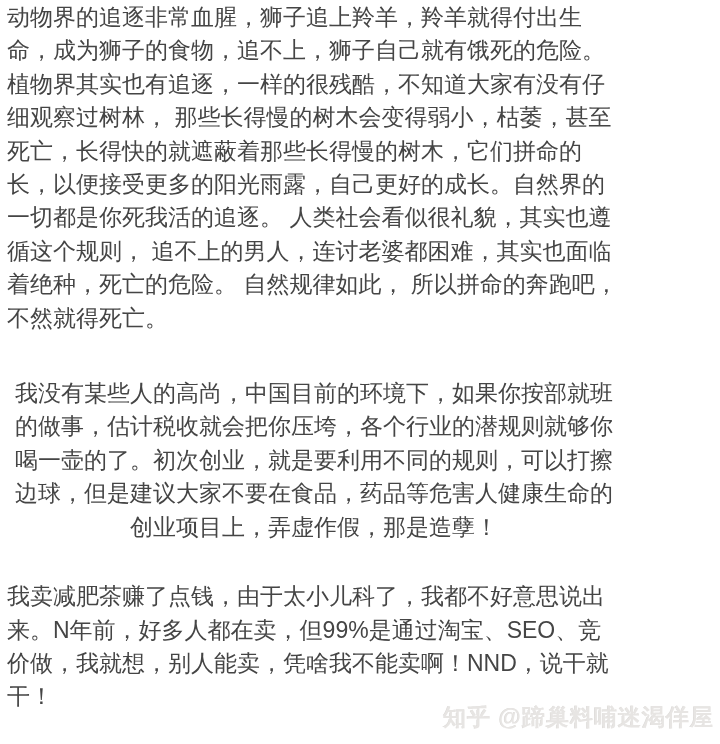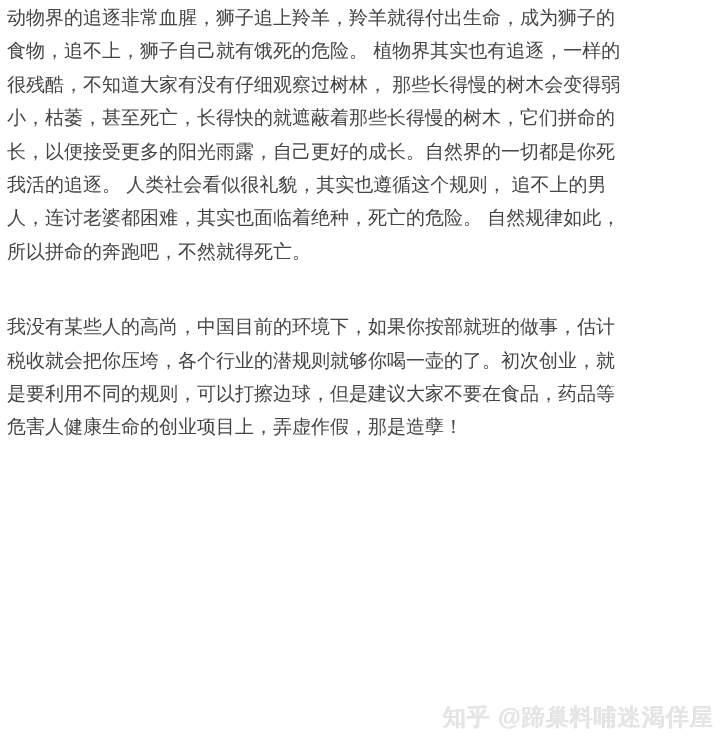--- a/index.html
+++ b/index.html
@@ -11,32 +11,33 @@
     height: 744px;
     background: #ffffff;
     overflow: hidden;
     position: relative;
     font-family: "Liberation Sans", "DejaVu Sans", sans-serif;
   }
   .article {
     box-sizing: border-box;
     width: 628px;
     padding: 1px 7px 0 7px;
-    font-size: 19px;
+    font-size: 23px;
     line-height: 33.4px;
     color: #454545;
     filter: blur(0.3px);
   }
   .article p {
     margin: 0 0 42px 0;
     white-space: pre-wrap;
     text-align: left;
   }
   .article p.para-3 {
     margin-bottom: 36px;
+    text-align: center;
   }
   .article p.para-4 {
     margin-bottom: 0;
   }
   .watermark {
     position: absolute;
     top: 702px;
     right: 6px;
     font-size: 23px;
     font-weight: bold;
@@ -47,15 +48,16 @@
     filter: blur(0.3px);
     text-align: right;
   }
 </style>
 </head>
 <body>
 
 <main class="article">
   <p class="para-1">动物界的追逐非常血腥，狮子追上羚羊，羚羊就得付出生命，成为狮子的食物，追不上，狮子自己就有饿死的危险。 植物界其实也有追逐，一样的很残酷，不知道大家有没有仔细观察过树林， 那些长得慢的树木会变得弱小，枯萎，甚至死亡，长得快的就遮蔽着那些长得慢的树木，它们拼命的长，以便接受更多的阳光雨露，自己更好的成长。自然界的一切都是你死我活的追逐。 人类社会看似很礼貌，其实也遵循这个规则， 追不上的男人，连讨老婆都困难，其实也面临着绝种，死亡的危险。 自然规律如此， 所以拼命的奔跑吧，不然就得死亡。</p>
   <p class="para-3">我没有某些人的高尚，中国目前的环境下，如果你按部就班的做事，估计税收就会把你压垮，各个行业的潜规则就够你喝一壶的了。初次创业，就是要利用不同的规则，可以打擦边球，但是建议大家不要在食品，药品等危害人健康生命的创业项目上，弄虚作假，那是造孽！</p>
+  <p class="para-4">我卖减肥茶赚了点钱，由于太小儿科了，我都不好意思说出来。N年前，好多人都在卖，但99%是通过淘宝、SEO、竞价做，我就想，别人能卖，凭啥我不能卖啊！NND，说干就干！</p>
 </main>
 
 <div class="watermark">知乎 @蹄巢料哺迷渴佯屋</div>
 
 </body></html>

